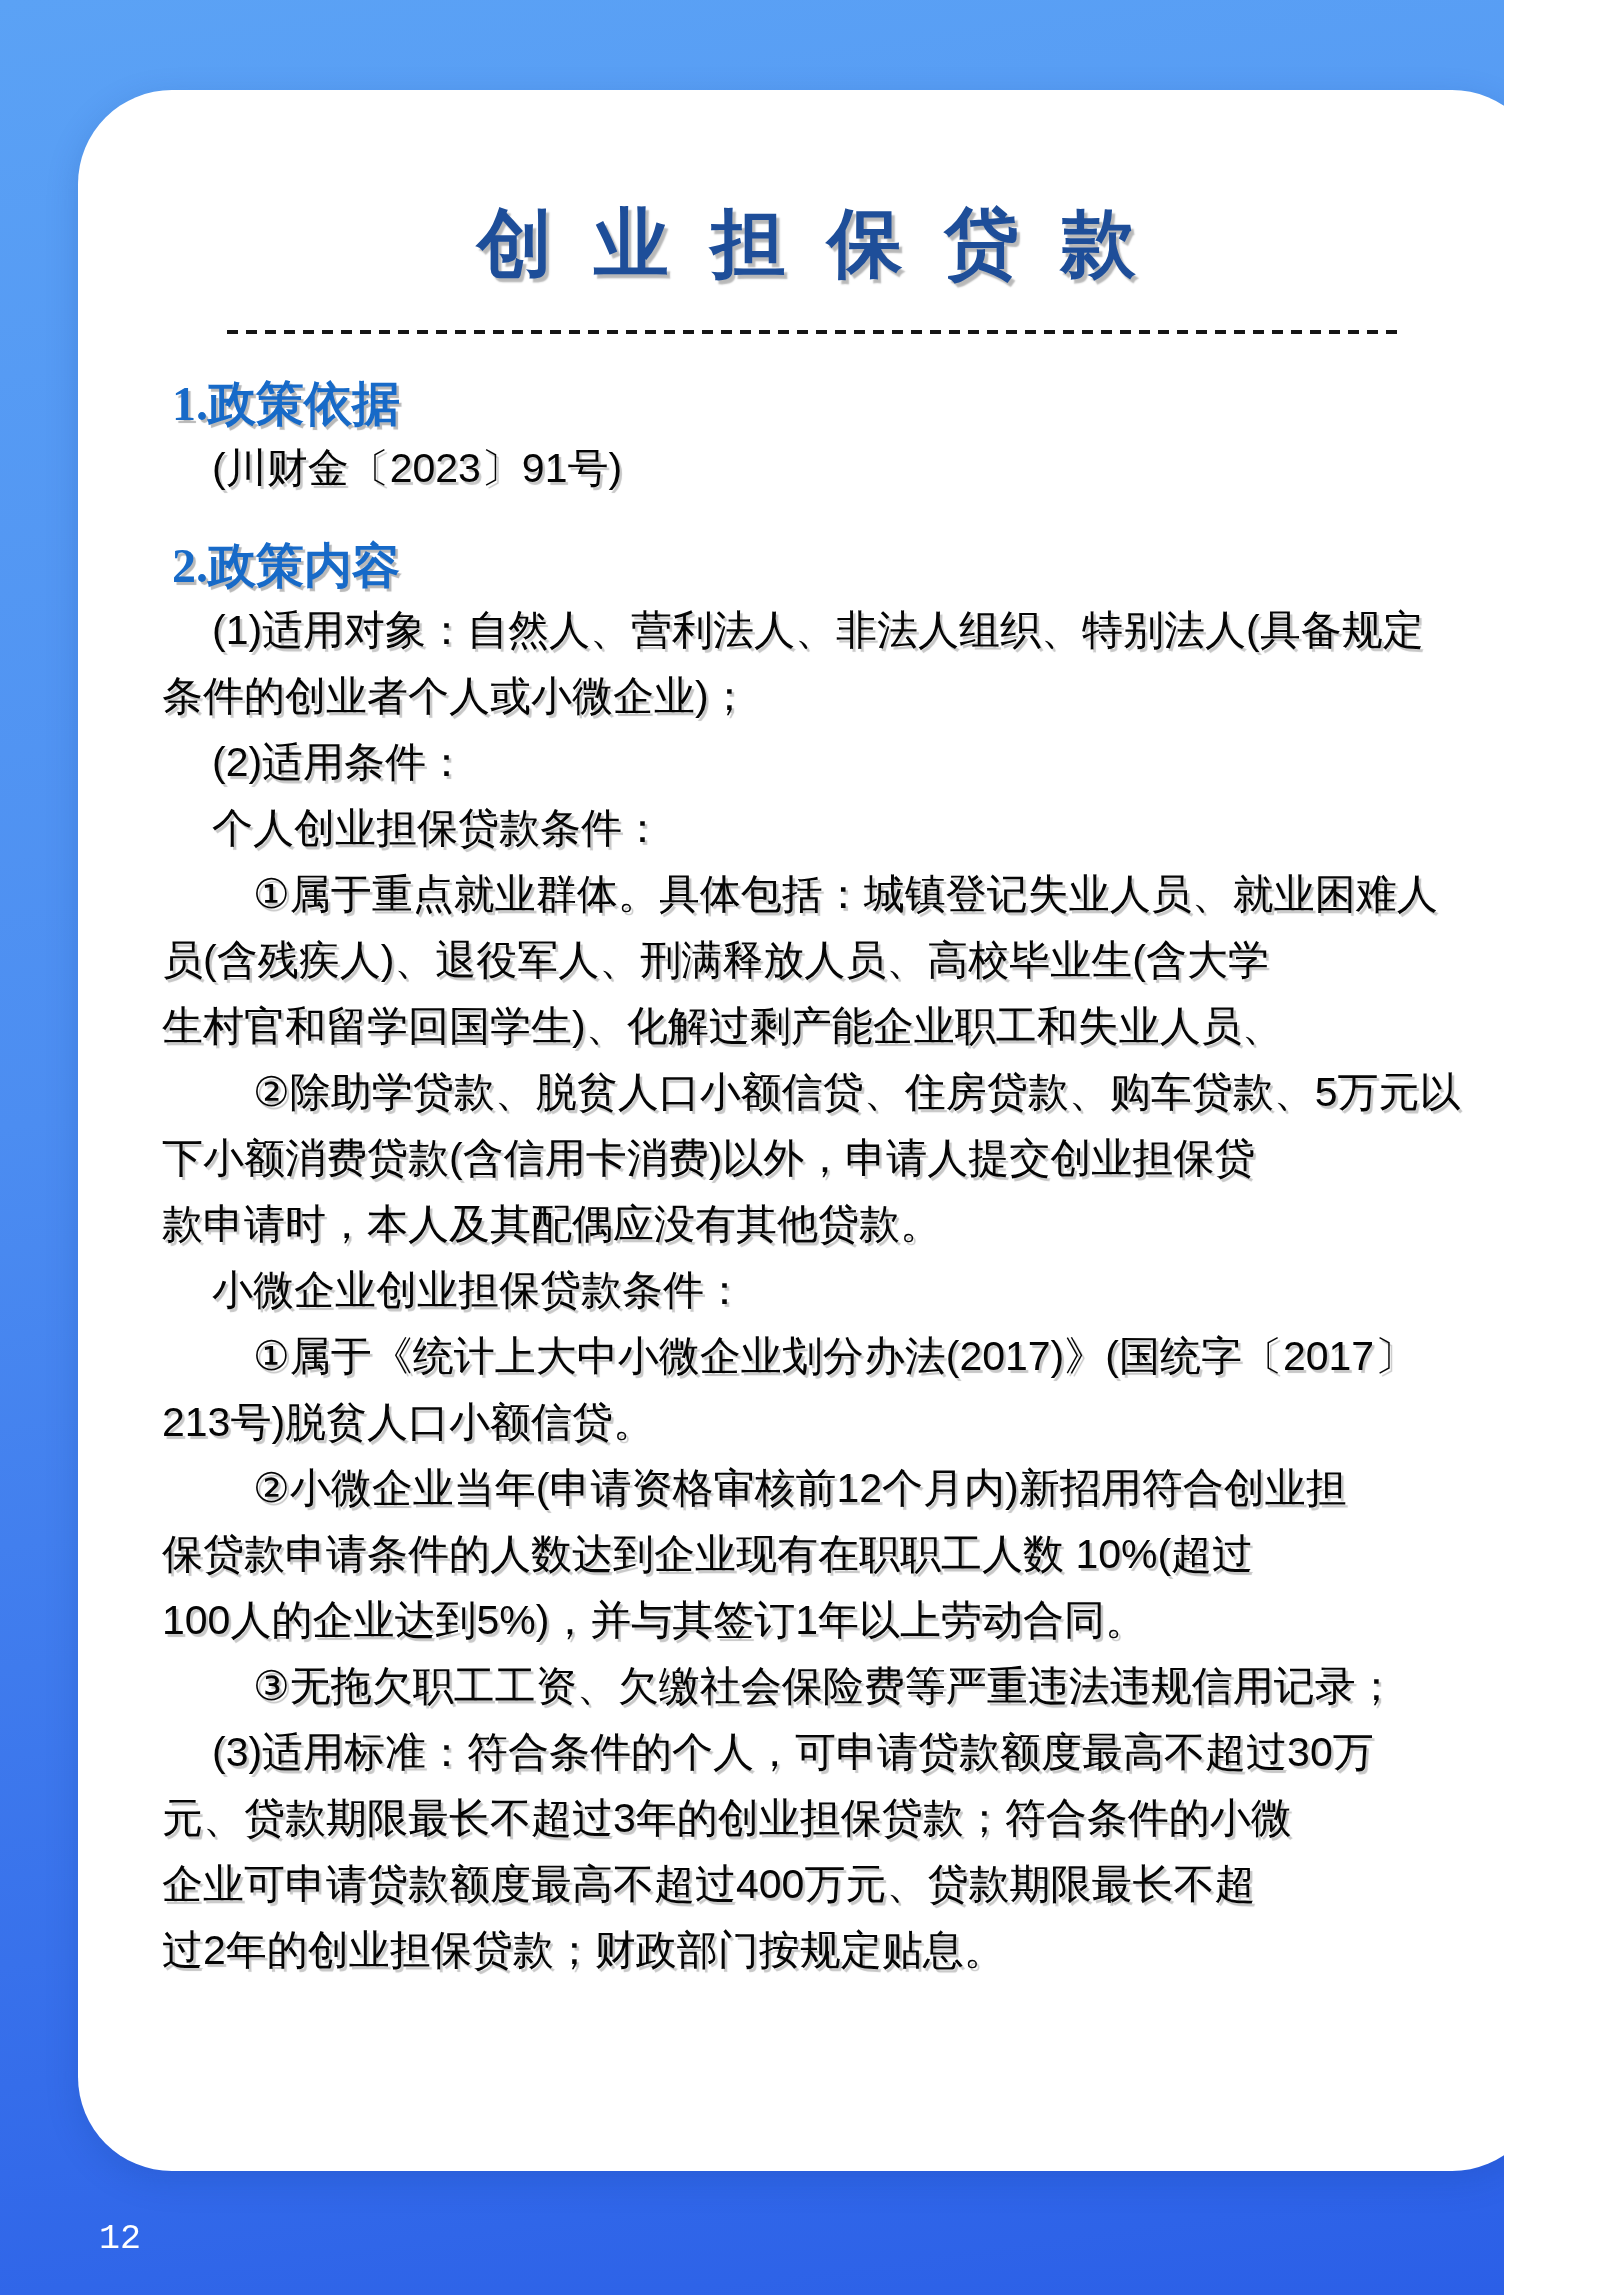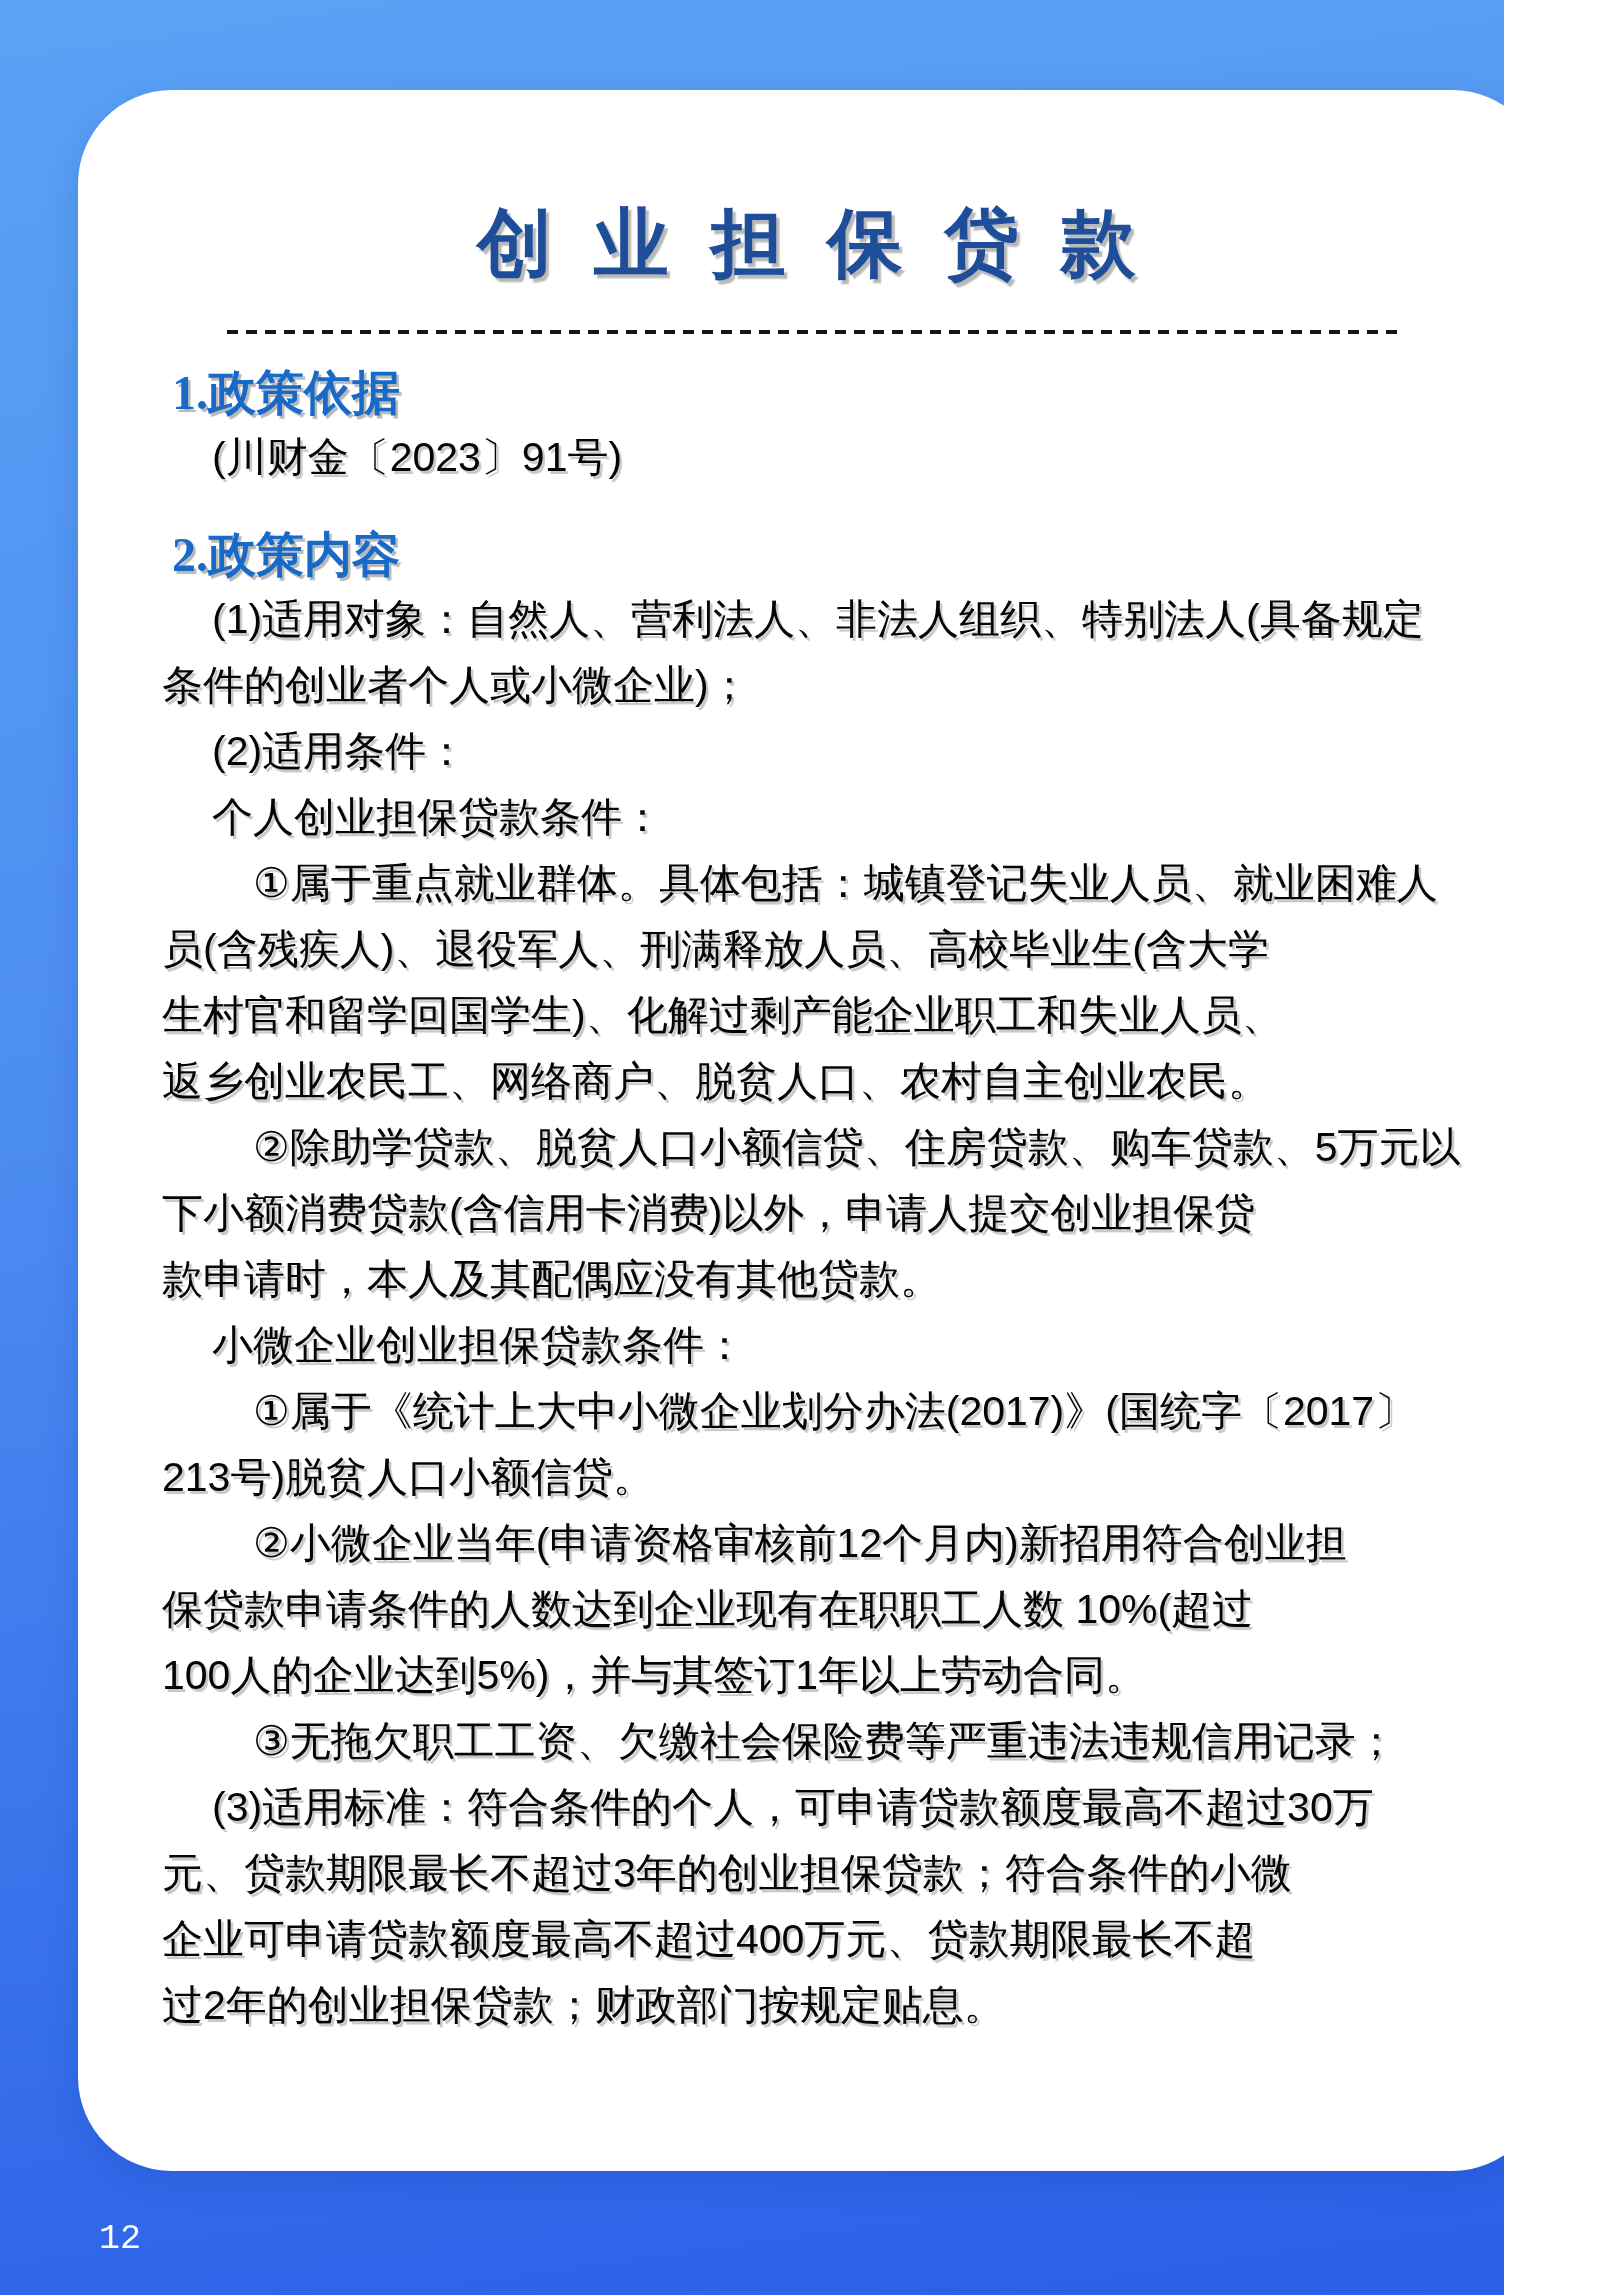--- a/index.html
+++ b/index.html
@@ -45,21 +45,21 @@
   }
   .sec-heading {
     margin: 0 0 0 94px;
     font-family: "Liberation Serif", "DejaVu Serif", serif;
     font-weight: bold;
     font-size: 48px;
     line-height: 62px;
     color: #176AC8;
     text-shadow: 2.5px 2.5px 0.8px rgba(0,0,0,0.28);
   }
-  .sec-heading.first { margin-top: 28px; }
+  .sec-heading.first { margin-top: 39px; }
   .sec-heading.second { margin-top: 34px; }
   .line {
     margin: 0;
     font-size: 41px;
     line-height: 66px;
     color: #050505;
     text-shadow: 2.5px 2.5px 0.8px rgba(0,0,0,0.22);
     white-space: nowrap;
   }
   .indent-a { margin-left: 134px; }
@@ -88,21 +88,20 @@
     <p class="line indent-a">(川财金〔2023〕91号)</p>
 
     <h2 class="sec-heading second">2.政策内容</h2>
     <p class="line indent-a">(1)适用对象：自然人、营利法人、非法人组织、特别法人(具备规定</p>
     <p class="line indent-c">条件的创业者个人或小微企业)；</p>
     <p class="line indent-a">(2)适用条件：</p>
     <p class="line indent-a">个人创业担保贷款条件：</p>
     <p class="line indent-b">①属于重点就业群体。具体包括：城镇登记失业人员、就业困难人</p>
     <p class="line indent-c">员(含残疾人)、退役军人、刑满释放人员、高校毕业生(含大学</p>
     <p class="line indent-c">生村官和留学回国学生)、化解过剩产能企业职工和失业人员、</p>
-    <p class="line indent-c">返乡创业农民工、网络商户、脱贫人口、农村自主创业农民。</p>
     <p class="line indent-b">②除助学贷款、脱贫人口小额信贷、住房贷款、购车贷款、5万元以</p>
     <p class="line indent-c">下小额消费贷款(含信用卡消费)以外，申请人提交创业担保贷</p>
     <p class="line indent-c">款申请时，本人及其配偶应没有其他贷款。</p>
     <p class="line indent-a">小微企业创业担保贷款条件：</p>
     <p class="line indent-b">①属于《统计上大中小微企业划分办法(2017)》(国统字〔2017〕</p>
     <p class="line indent-c">213号)脱贫人口小额信贷。</p>
     <p class="line indent-b">②小微企业当年(申请资格审核前12个月内)新招用符合创业担</p>
     <p class="line indent-c">保贷款申请条件的人数达到企业现有在职职工人数 10%(超过</p>
     <p class="line indent-c">100人的企业达到5%)，并与其签订1年以上劳动合同。</p>
     <p class="line indent-b">③无拖欠职工工资、欠缴社会保险费等严重违法违规信用记录；</p>

